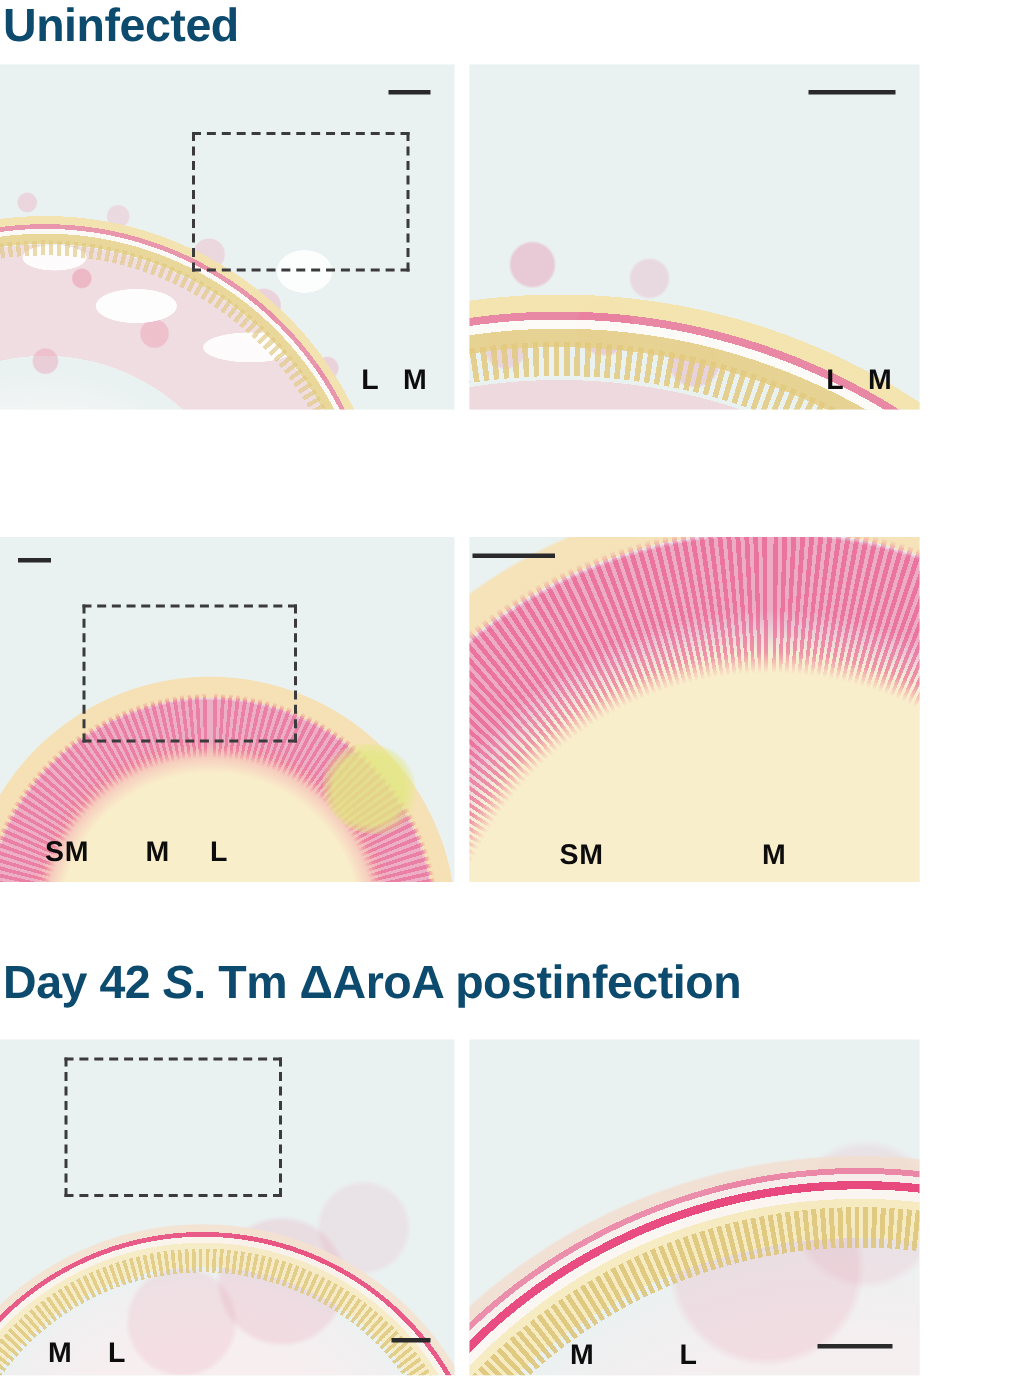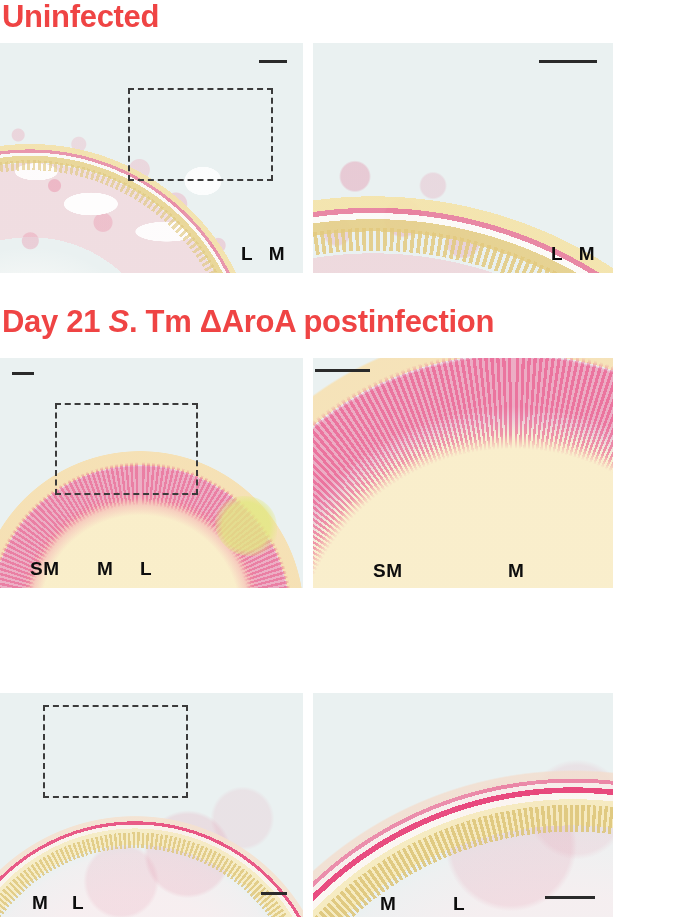--- a/index.html
+++ b/index.html
@@ -22,21 +22,21 @@
   }
   .row {
     position: absolute;
     left: 0;
     width: 675px;
   }
   .row-title {
     position: absolute;
     left: 2px;
     font-weight: bold;
-    color: #ef4444;
+    color: #0c4a6e;
     font-size: 31px;
     line-height: 33px;
     letter-spacing: -0.3px;
     white-space: nowrap;
   }
   .row-title .ital { font-style: italic; }
   .panels {
     position: absolute;
     left: 0;
     display: flex;
@@ -405,21 +405,20 @@
         <div class="scalebar" style="right:16px;top:17px;width:58px;"></div>
         <div class="label" style="right:50px;bottom:10px;">L</div>
         <div class="label" style="right:18px;bottom:10px;">M</div>
       </div>
 
     </div>
   </div>
 
   <div class="row" style="top:305px;height:295px;">
 
-    <div class="row-title" style="top:0;"><span>Day 21 </span><span class="ital">S</span><span>. Tm ΔAroA postinfection</span></div>
 
     <div class="panels" style="top:53px;justify-content:flex-end;">
 
       <div class="panel r2a" style="width:303px;height:230px;">
         <div class="slide-bg"></div>
         <div class="serosa"></div>
         <div class="muscle"></div>
         <div class="submucosa"></div>
         <div class="mesh"></div>
         <div class="yellowpatch"></div>
@@ -439,20 +438,21 @@
         <div class="scalebar" style="left:2px;top:11px;width:55px;"></div>
         <div class="label" style="left:60px;bottom:8px;">SM</div>
         <div class="label" style="left:195px;bottom:8px;">M</div>
       </div>
 
     </div>
   </div>
 
   <div class="row" style="top:638px;height:279px;">
 
+    <div class="row-title" style="top:0;"><span>Day 42 </span><span class="ital">S</span><span>. Tm ΔAroA postinfection</span></div>
 
     <div class="panels" style="top:55px;">
 
       <div class="panel r3a" style="width:303px;height:224px;">
         <div class="slide-bg"></div>
         <div class="lumen3"></div>
         <div class="dust3"></div>
         <div class="wall3"></div>
         <div class="villi3"></div>
         <div class="dashbox" style="left:43px;top:12px;width:145px;height:93px;"></div>

